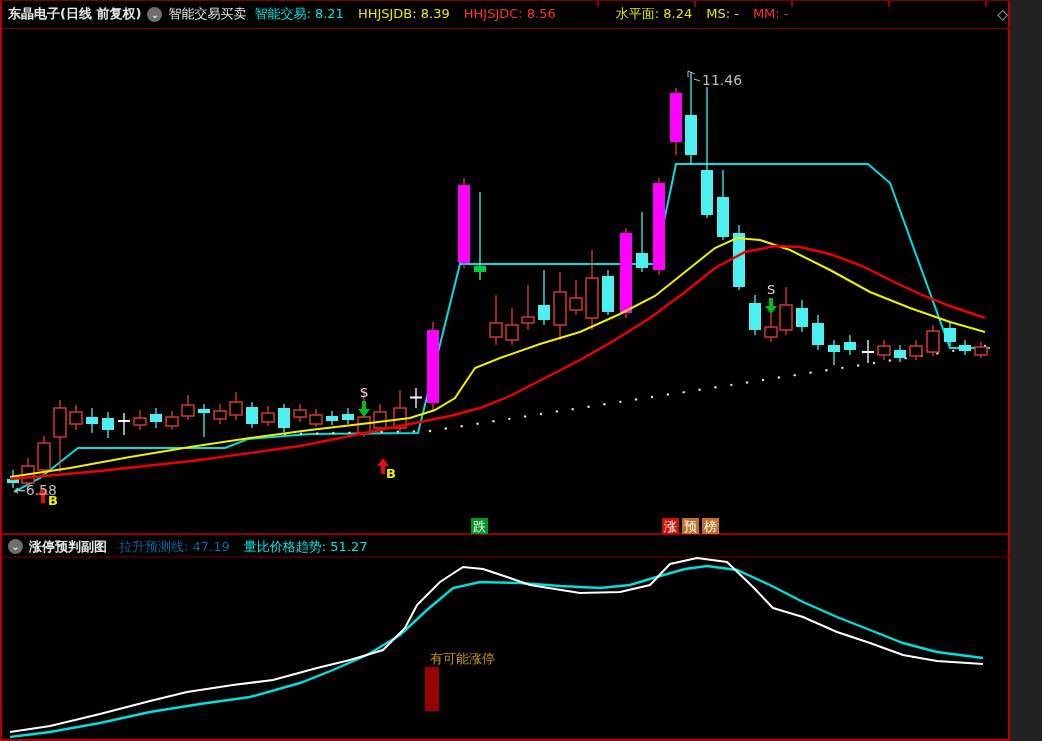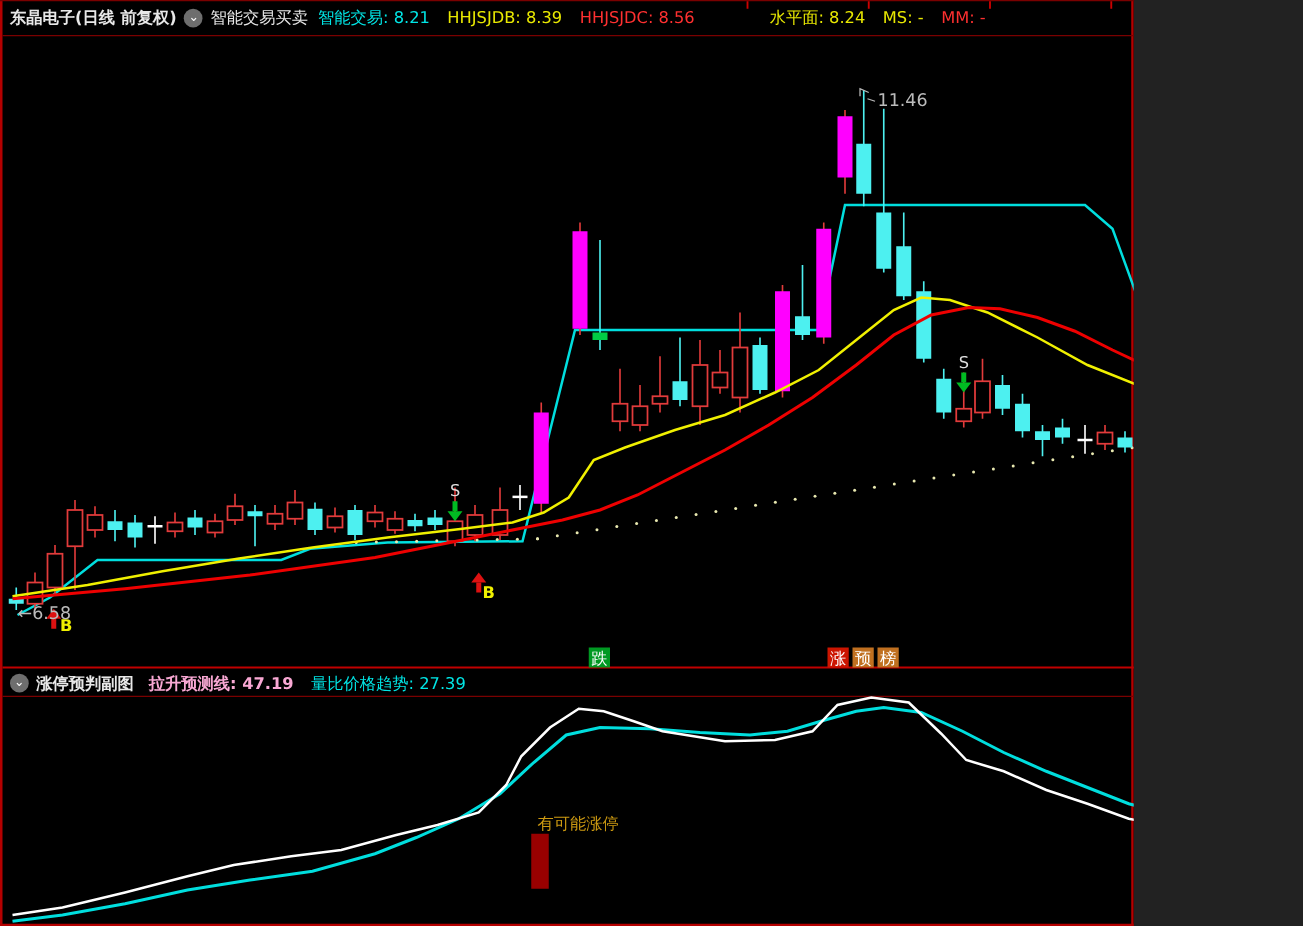--- a/index.html
+++ b/index.html
@@ -1,17 +1,17 @@
 <!DOCTYPE html>
 <html><head>
 <meta charset="utf-8">
 <style>
   html,body{margin:0;padding:0;background:#222;}
   #app{
-    position:relative;width:907px;height:741px;background:#000;
+    position:relative;width:1010px;height:741px;background:#000;
     font-family:"DejaVu Sans","Liberation Sans",sans-serif;
     overflow:hidden;
   }
   
   .frame{position:absolute;background:#b40000;}
   #frame-left{left:0;top:0;width:2px;height:741px;}
   #frame-right{right:0;top:0;width:2px;height:741px;}
   #frame-top{left:0;top:0;width:1042px;height:1px;background:#7a0000;}
   #frame-bottom{left:0;bottom:0;width:1042px;height:2px;}
   
@@ -60,21 +60,21 @@
     <span id="quote-strip"><span class="qitem" style="color: rgb(0, 229, 229);">智能交易: 8.21</span><span class="qitem" style="color: rgb(232, 232, 0);">HHJSJDB: 8.39</span><span class="qitem" style="color: rgb(255, 48, 48); margin-right: 60px;">HHJSJDC: 8.56</span><span class="qitem" style="color: rgb(232, 232, 0);">水平面: 8.24</span><span class="qitem" style="color: rgb(232, 232, 0);">MS: -</span><span class="qitem" style="color: rgb(255, 48, 48);">MM: -</span></span>
     <span class="win-icons">
       <span class="diamond-ic">◇</span>
       <span class="window-ic"></span>
     </span>
   </div>
 
   <div id="subheader">
     <span class="collapse-btn" style="margin-left:6px">⌄</span>
     <span class="title">涨停预判副图</span>
-    <span id="sub-quote-strip"><span class="qitem" style="color: #f9a8d4; font-weight: bold;">拉升预测线: 47.19</span><span class="qitem" style="color: rgb(0, 229, 229);">量比价格趋势: 27.39</span></span>
+    <span id="sub-quote-strip"><span class="qitem" style="color: #0369a1;">拉升预测线: 47.19</span><span class="qitem" style="color: rgb(0, 229, 229);">量比价格趋势: 51.27</span></span>
   </div>
 
   <svg id="chart-svg" width="1042" height="741">
       <line x1="2" y1="534" x2="1040" y2="534" stroke="#c00000" stroke-width="1.5"></line>
       <line x1="2" y1="557" x2="1040" y2="557" stroke="#7a0000" stroke-width="1"></line>
       <line x1="598" y1="1" x2="598" y2="7" stroke="#cc0000" stroke-width="1.5"></line>
       <line x1="695" y1="1" x2="695" y2="7" stroke="#cc0000" stroke-width="1.5"></line>
       <line x1="792" y1="1" x2="792" y2="7" stroke="#cc0000" stroke-width="1.5"></line>
       <line x1="889" y1="1" x2="889" y2="7" stroke="#cc0000" stroke-width="1.5"></line>
       <line x1="986" y1="1" x2="986" y2="7" stroke="#cc0000" stroke-width="1.5"></line>

